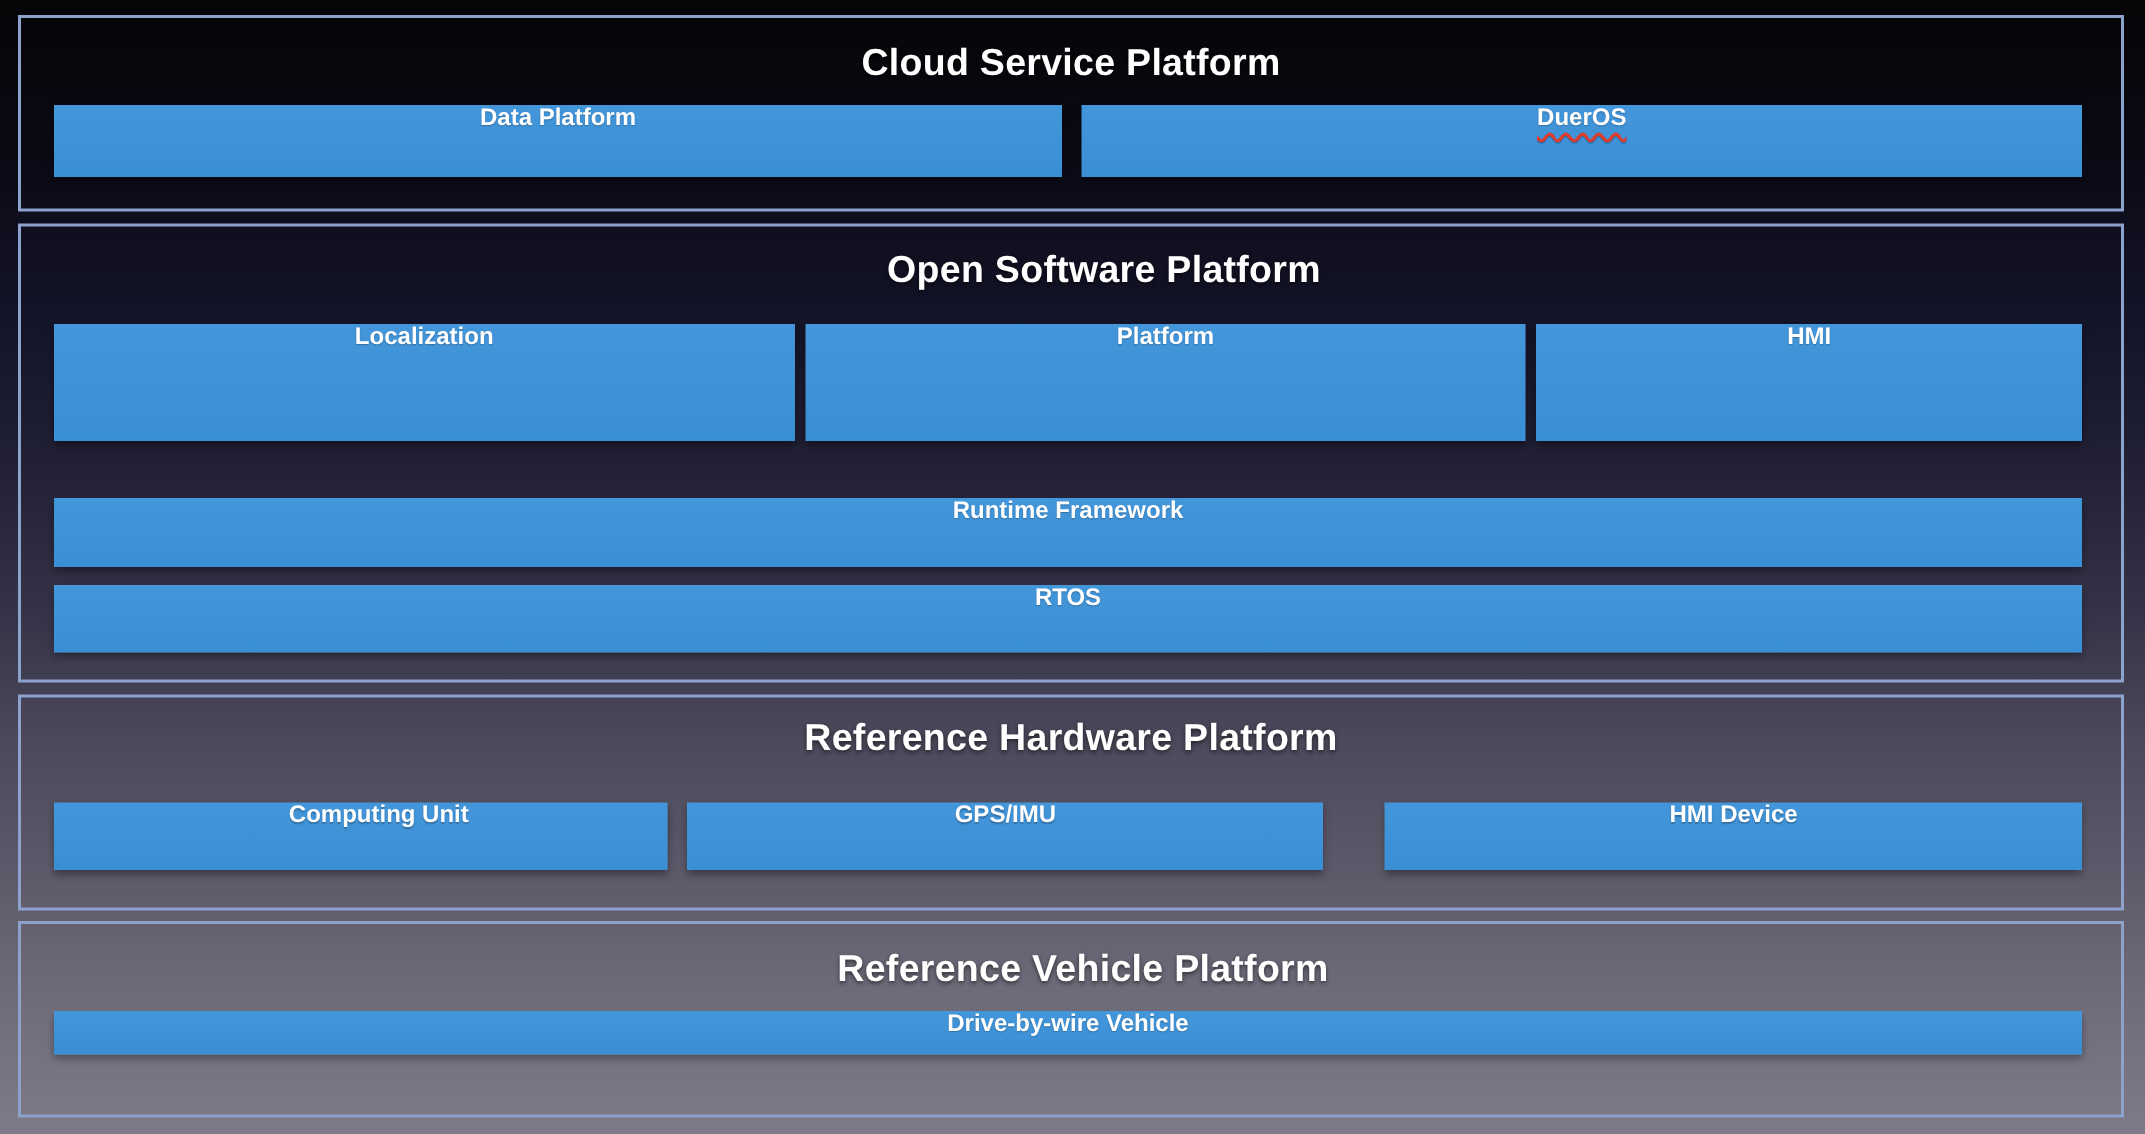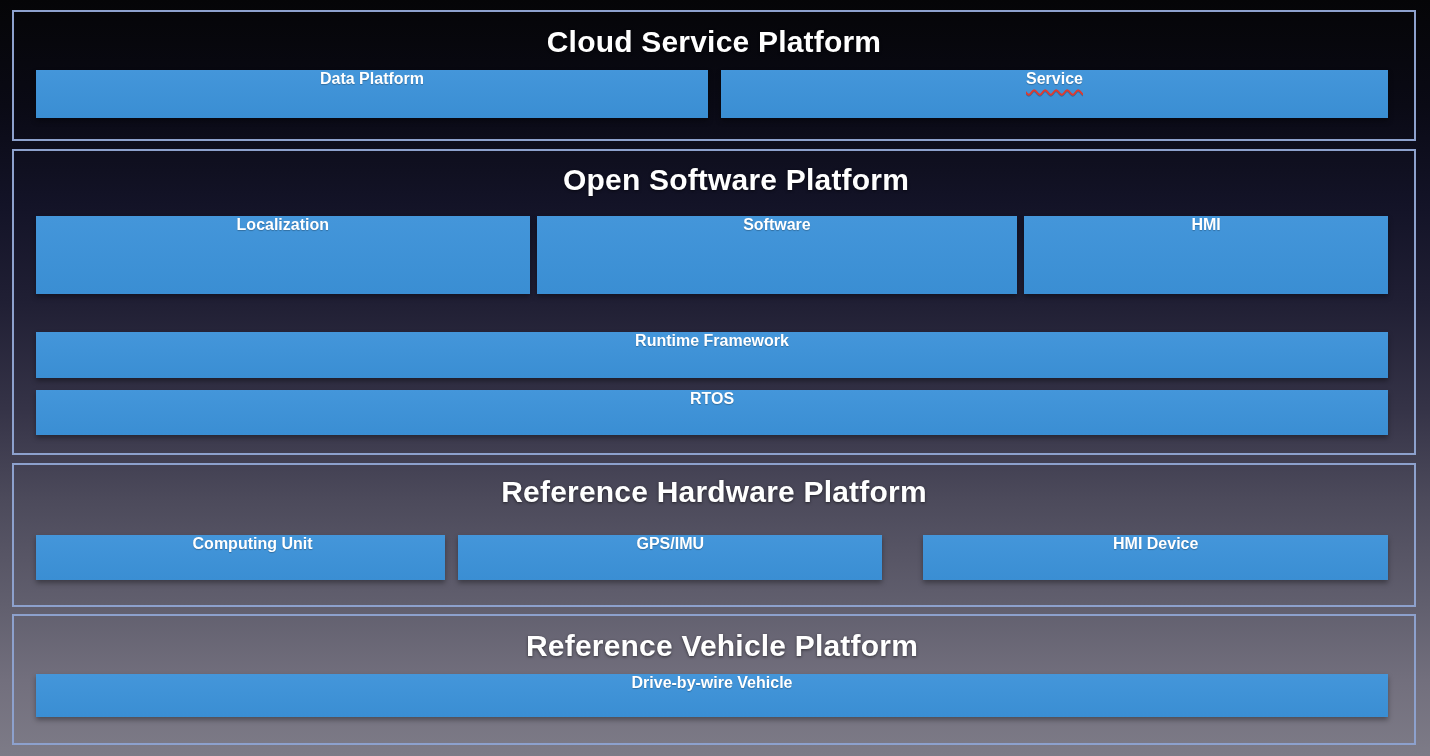--- a/index.html
+++ b/index.html
@@ -13,21 +13,21 @@
       #353347 54%, #4c4a5b 66%, #615f6e 80%, #726f7d 90%, #7d7b87 100%);
   }
   .section {
     position:absolute; left:12px; width:1404px;
     border:2px solid var(--section-border, #8da1cd);
     box-sizing:border-box;
   }
   .section-title {
     position:absolute; left:0; right:0;
     text-align:center;
-    color:#ffffff; font-weight:bold; font-size:30px; line-height:28px;
+    color:#ffffff; font-weight:bold; font-size:25px; line-height:28px;
     text-shadow:0 1px 3px rgba(0,0,0,0.55);
     letter-spacing:0.2px;
     white-space:nowrap;
   }
   .row {
     position:absolute; left:22px; right:26px;
     display:flex;
   }
   .box {
     background:linear-gradient(180deg, var(--box-blue-light, #4496da) 0%, var(--box-blue, #3a8ed3) 100%);
@@ -61,21 +61,21 @@
   #sec-software .row-rtos    { top:239px; height:45px; }
 
   
   #sec-hardware { top:463px; height:144px; }
   #sec-hardware .section-title { top:13px; }
   #sec-hardware .row { top:70px; height:45px; }
 
   
   #sec-vehicle { top:614px; height:131px; }
   #sec-vehicle .section-title { top:16px;margin-left:16px; }
-  #sec-vehicle .row { top:58px; height:43px; }
+  #sec-vehicle .row { top:58px; height:29px; }
 
   
   .f-data     { flex:673 1 0; }
   .f-dueros   { flex:668 1 0; }
   .f-loc      { flex:494 1 0; }
   .f-control  { flex:481 1 0; }
   .f-hmi      { flex:364 1 0; }
   .f-full     { flex:1 1 0; }
   .f-cu       { flex:402 1 0;padding-left:24px; }
   .f-gps      { flex:443 1 0; }
@@ -86,33 +86,33 @@
 
 <div class="slide">
 
   <div class="section" id="sec-cloud">
     <div class="section-title">Cloud Service Platform</div>
     <div class="row gap13">
       <div class="box f-data">
         <span>Data Platform</span>
       </div>
       <div class="box f-dueros">
-        <span class="spellcheck">Service</span>
+        <span class="spellcheck">DuerOS</span>
       </div>
     </div>
   </div>
 
   <div class="section" id="sec-software">
     <div class="section-title">Open Software Platform</div>
     <div class="row row-modules gap7">
       <div class="box f-loc">
         <span>Localization</span>
       </div>
       <div class="box f-control">
-        <span>Software</span>
+        <span>Platform</span>
       </div>
       <div class="box f-hmi">
         <span>HMI</span>
       </div>
     </div>
     <div class="row row-runtime">
       <div class="box f-full">
         <span>Runtime Framework</span>
       </div>
     </div>

